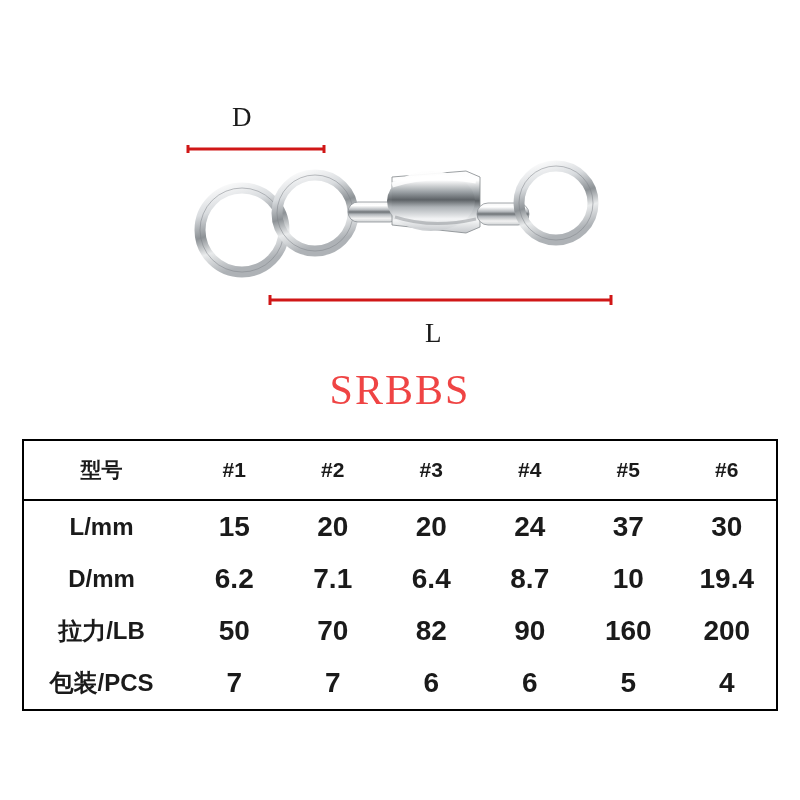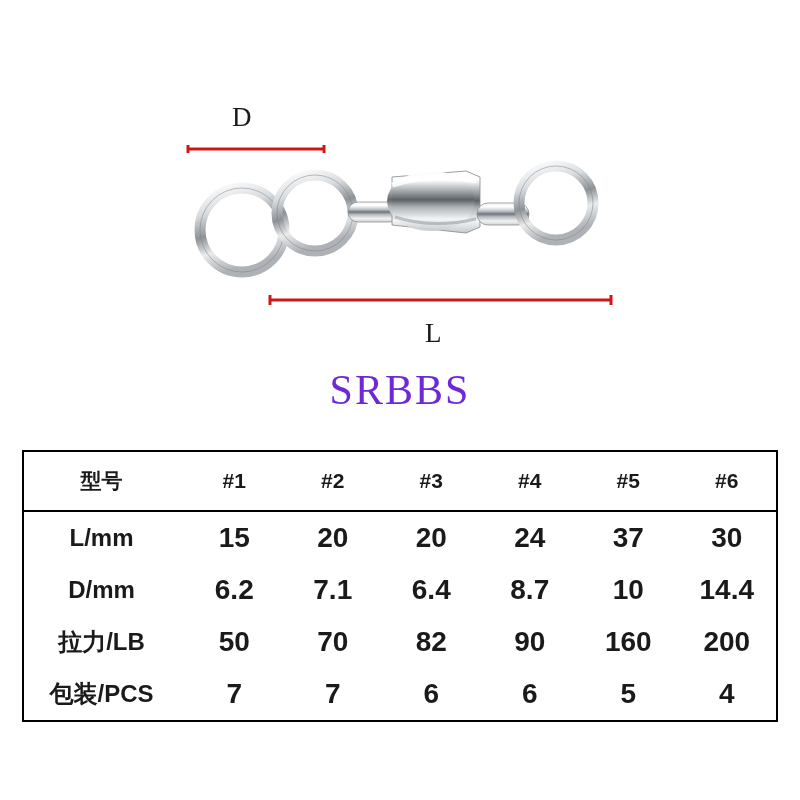--- a/index.html
+++ b/index.html
@@ -71,28 +71,28 @@
   
   #product-name {
     position: absolute;
     left: 0;
     top: 366px;
     width: 800px;
     text-align: center;
     font-family: "Liberation Serif", serif;
     font-size: 42px;
     letter-spacing: 2px;
-    color: #6d28d9;
+    color: #ef4444;
   }
 
   
   #spec-table-wrap {
     position: absolute;
     left: 22px;
-    top: 450px;
+    top: 439px;
     width: 756px;
     border: 2px solid #000;
     box-sizing: border-box;
     background: #fff;
   }
   table.spec {
     border-collapse: collapse;
     width: 100%;
     table-layout: fixed;
   }
@@ -221,21 +221,21 @@
           <td class="val">37</td>
           <td class="val">30</td>
         </tr>
         <tr class="data-row">
           <td class="rowhead">D/mm</td>
           <td class="val">6.2</td>
           <td class="val">7.1</td>
           <td class="val">6.4</td>
           <td class="val">8.7</td>
           <td class="val">10</td>
-          <td class="val">14.4</td>
+          <td class="val">19.4</td>
         </tr>
         <tr class="data-row">
           <td class="rowhead">拉力/LB</td>
           <td class="val">50</td>
           <td class="val">70</td>
           <td class="val">82</td>
           <td class="val">90</td>
           <td class="val">160</td>
           <td class="val">200</td>
         </tr>

